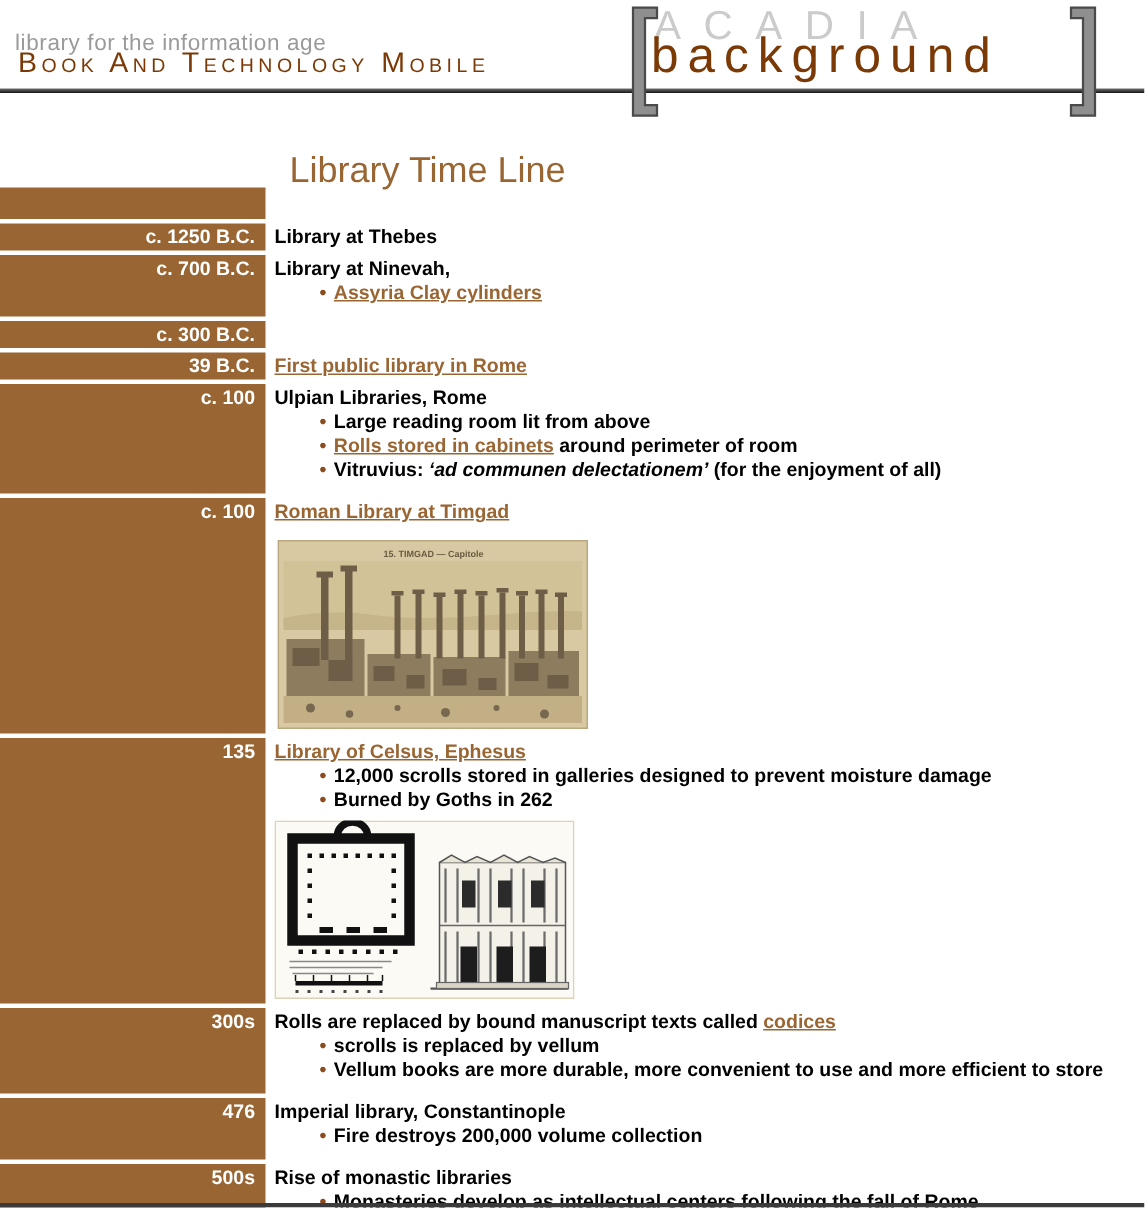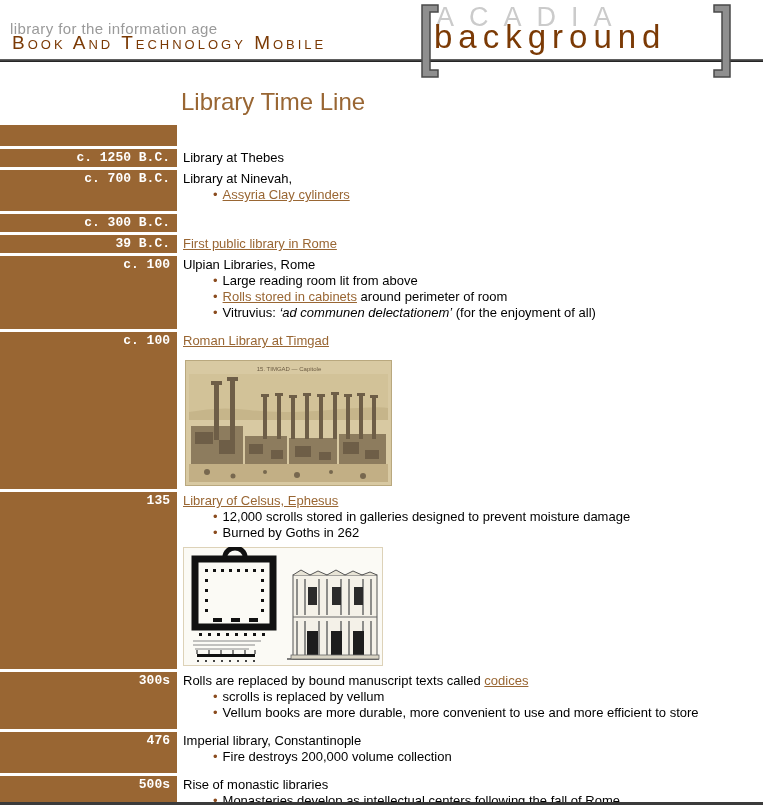--- a/index.html
+++ b/index.html
@@ -17,29 +17,29 @@
   .header-rule{position:absolute;left:0;top:59px;width:763px;height:3px;
     background:linear-gradient(#6f6f6f,#161616);}
   .logo{position:absolute;left:418px;top:2px;width:330px;height:78px;}
   .logo .acadia{position:absolute;left:18px;top:0;font-size:27px;letter-spacing:15px;color:#cbcbcb;}
   .logo .bg-word{position:absolute;left:16px;top:16px;font-size:33px;font-weight:normal;
     letter-spacing:6px;color:var(--dkbrown,#7b3a05);}
   .bracket{position:absolute;top:1px;}
   .bracket.left{left:0;}
   .bracket.right{left:294px;}
   
-  .page-title{position:absolute;left:181px;top:88px;margin:0;font-size:24px;
+  .page-title{position:absolute;left:181px;top:88px;margin:12px;font-size:24px;
     font-weight:normal;color:var(--brown,#996633);}
   .timeline{position:absolute;left:0;top:125px;width:763px;}
   .t-row{display:flex;margin-bottom:3px;}
   .t-row.empty{height:21px;}
   .date-cell{flex:0 0 auto;width:177px;box-sizing:border-box;background:var(--brown,#996633);
     color:#fff;font-weight:bold;font-size:13px;line-height:16px;text-align:right;
-    padding:1px 7px 1px 2px;font-family:Liberation Mono, monospace;}
-  .content-cell{flex:1;padding:1px 4px 0 6px;font-size:13px;line-height:16px;}
+    padding:1px 7px 1px 2px;}
+  .content-cell{flex:1;padding:1px 4px 0 6px;font-size:13px;line-height:16px;font-weight:bold;}
   .content-cell.pad-bottom{padding-bottom:8px;}
   .bullet{padding-left:30px;}
   .bullet .dot{color:var(--bullet,#8a4b1e);margin-right:5px;}
   a.tl-link{color:var(--brown,#996633);text-decoration:underline;cursor:pointer;}
   .italic{font-style:italic;}
   .figure{display:block;}
   #fig-timgad{margin:11px 0 3px 2px;}
   #fig-celsus{margin:6px 0 3px 0;}
   .bottom-rule{position:absolute;left:0;bottom:0;width:763px;height:3px;background:#3b3b3b;}
 </style>

